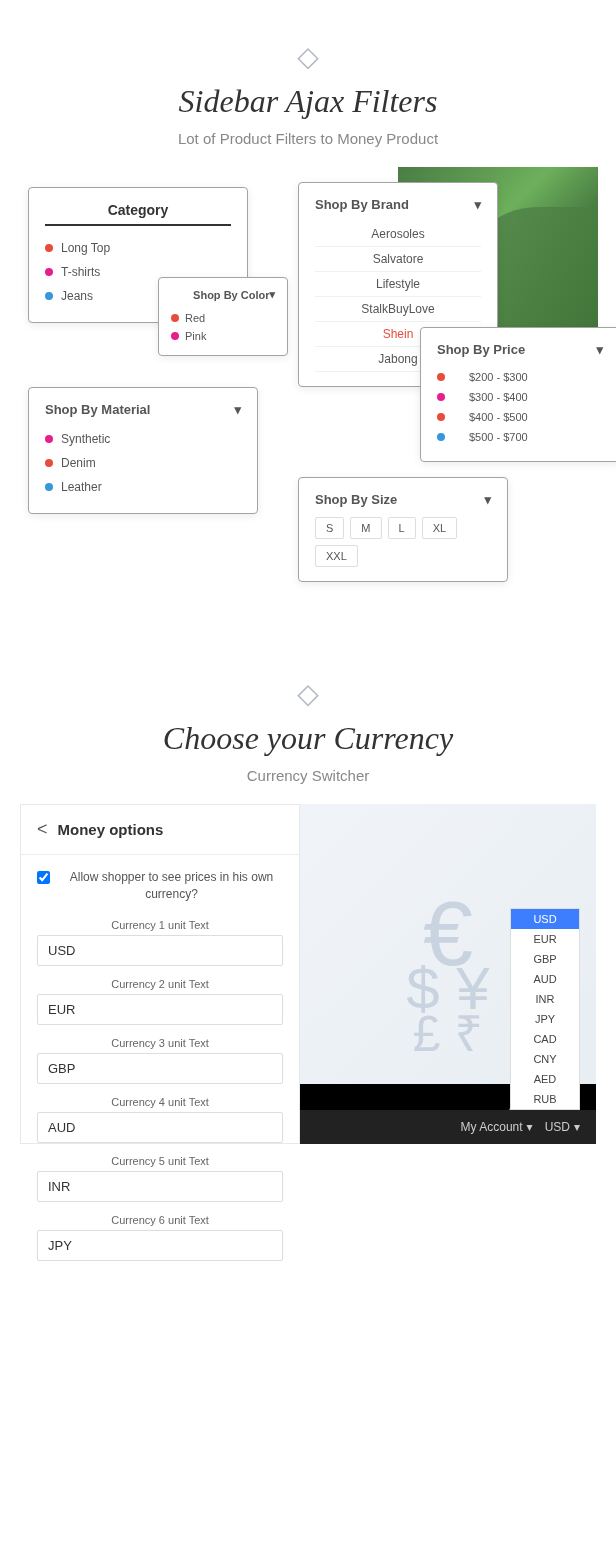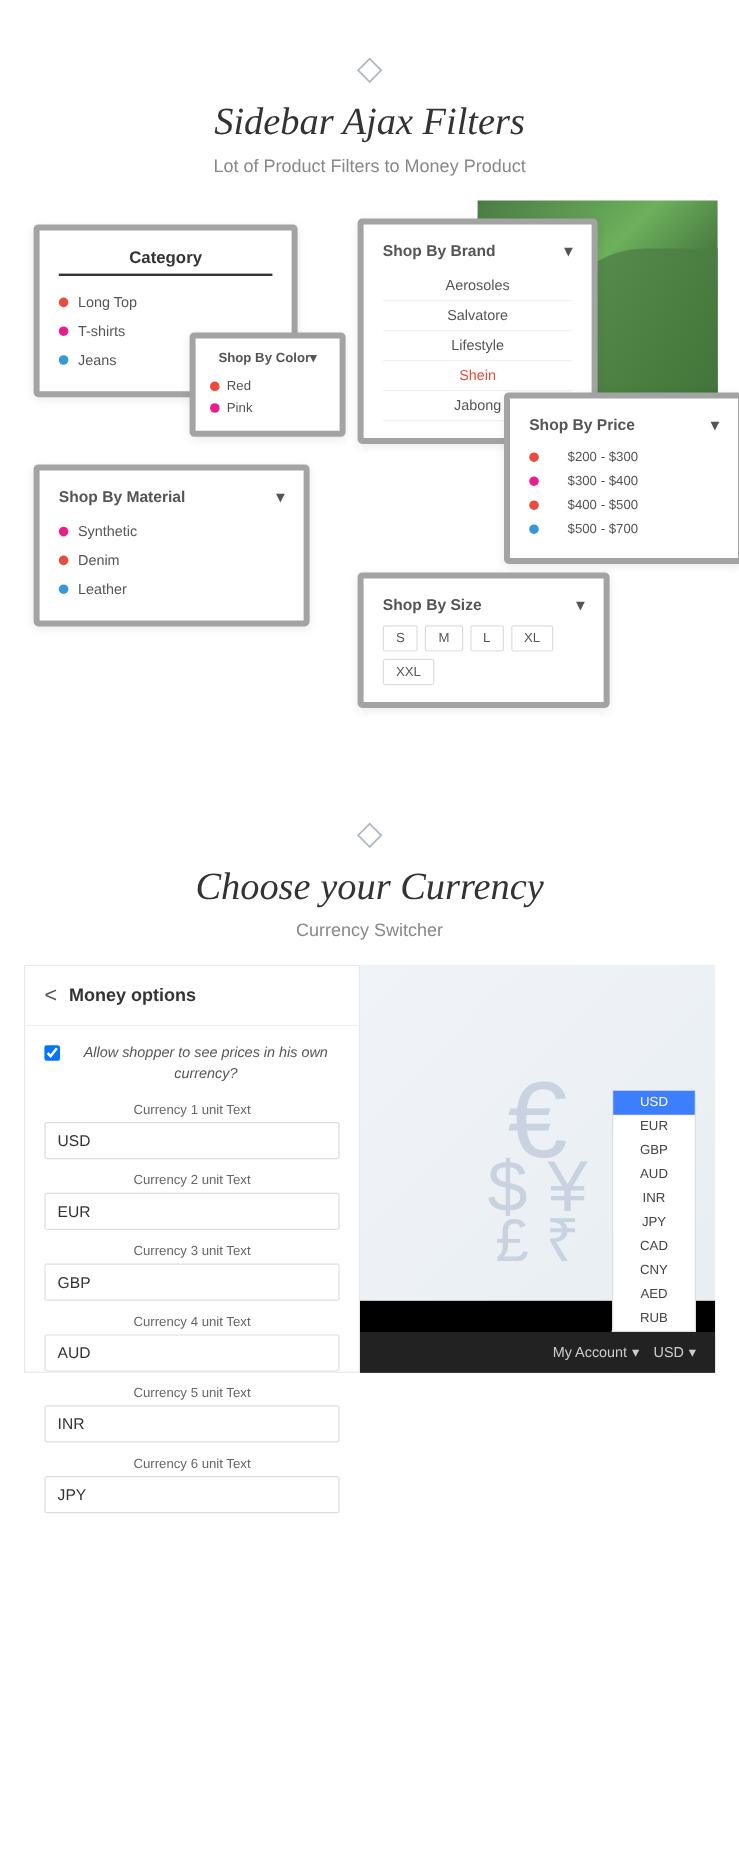--- a/index.html
+++ b/index.html
@@ -63,21 +63,21 @@
       width: 160px;
       height: 160px;
       background: linear-gradient(120deg, #5a9050 0%, #3d7035 100%);
       border-radius: 50% 0 50% 0;
     }
 
     
     .filter-card {
       position: absolute;
       background: #fff;
-      border: 5px solid #a3a3a3;
+      border: 1px solid #a3a3a3;
       border-radius: 4px;
       padding: 14px 16px;
       box-shadow: 0 2px 8px rgba(0,0,0,0.08);
       z-index: 2;
     }
 
     
     .card-category {
       left: 0;
       top: 20px;
@@ -105,21 +105,21 @@
 
     
     .card-color {
       left: 130px;
       top: 110px;
       width: 130px;
       padding: 10px 12px;
     }
     .card-color .mini-header {
       display: flex;
-      justify-content: center;
+      justify-content: flex-end;
       align-items: center;
       font-size: 11px;
       font-weight: 600;
       color: #555;
       margin-bottom: 8px;
     }
     .color-item {
       display: flex;
       align-items: center;
       gap: 6px;
@@ -245,21 +245,20 @@
       margin-bottom: 16px;
     }
     .checkbox-row input[type="checkbox"] {
       margin-top: 2px;
       flex-shrink: 0;
     }
     .checkbox-label {
       font-size: 12px;
       color: #555;
       line-height: 1.4;
-      font-style: italic;
     }
     .currency-field {
       margin-bottom: 12px;
     }
     .field-label {
       font-size: 11px;
       color: #666;
       margin-bottom: 4px;
     }
     .field-input {
@@ -387,20 +386,21 @@
     </div>
 
     <div class="filter-card card-brand">
       <div class="dropdown-header">
         <span>Shop By Brand</span>
         <span>▾</span>
       </div>
       <div class="brand-item">Aerosoles</div>
       <div class="brand-item">Salvatore</div>
       <div class="brand-item">Lifestyle</div>
+      <div class="brand-item">StalkBuyLove</div>
       <div class="brand-item active">Shein</div>
       <div class="brand-item">Jabong</div>
     </div>
 
     <div class="filter-card card-material">
       <div class="dropdown-header">
         <span>Shop By Material</span>
         <span>▾</span>
       </div>
       <div class="cat-item">

